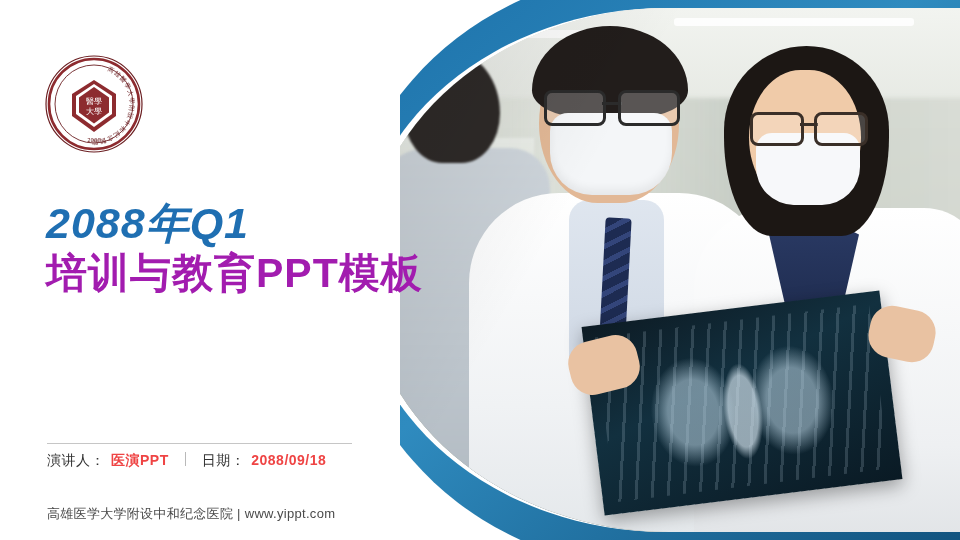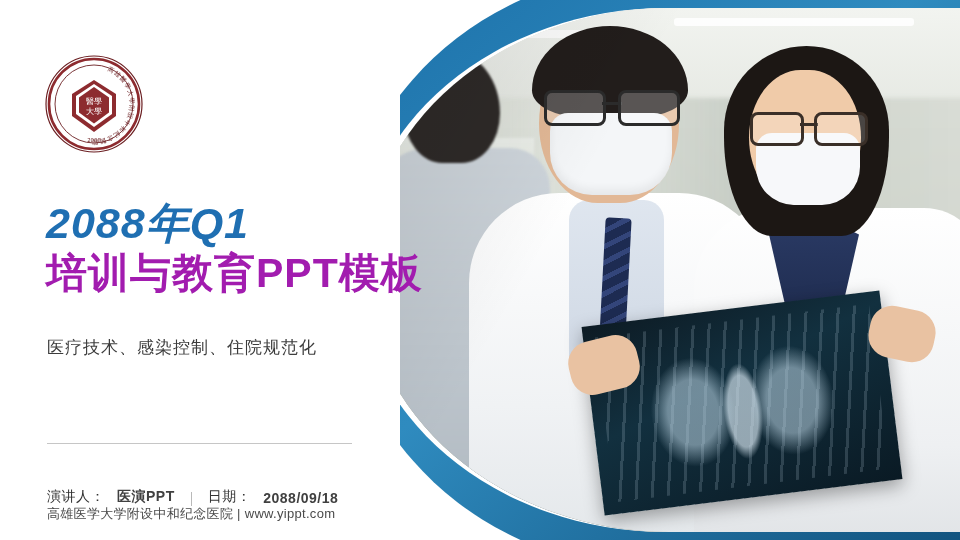--- a/index.html
+++ b/index.html
@@ -285,29 +285,29 @@
     position: absolute;
     left: 47px;
     top: 443px;
     width: 305px;
     height: 1px;
     background: #c6c6c6;
   }
   .meta {
     position: absolute;
     left: 47px;
-    top: 488px;
+    top: 452px;
     display: flex;
-    align-items: flex-end;
+    align-items: flex-start;
     font-size: 14px;
     color: #2b2b2b;
     letter-spacing: .5px;
   }
   .meta .label { font-size: 14px; color: #333; }
-  .meta .value { font-weight: bold; color: #404040; margin-left: 12px; }
+  .meta .value { font-weight: bold; color: #ef4444; margin-left: 6px; }
   .meta .sep {
     display: inline-block;
     width: 1px;
     height: 14px;
     background: #b9b9b9;
     margin: 0 16px;
   }
   .footer {
     position: absolute;
     left: 47px;
@@ -385,21 +385,20 @@
       <text x="50" y="60" text-anchor="middle" font-size="8" fill="#ffffff" font-family="DejaVu Sans, sans-serif">大學</text>
       <text x="50" y="88" text-anchor="middle" font-size="5.4" fill="#6b1f22" font-family="DejaVu Sans, sans-serif">2008</text>
     </svg>
   </div>
 
   <div class="title-block">
     <div class="title-line1">2088年Q1</div>
     <div class="title-line2">培训与教育PPT模板</div>
   </div>
 
-  <div class="subtitle">医疗技术、感染控制、住院规范化</div>
 
   <div class="divider"></div>
 
   <div class="meta">
     <span class="label">演讲人：</span>
     <span class="value">医演PPT</span>
     <span class="sep"></span>
     <span class="label">日期：</span>
     <span class="value">2088/09/18</span>
   </div>

